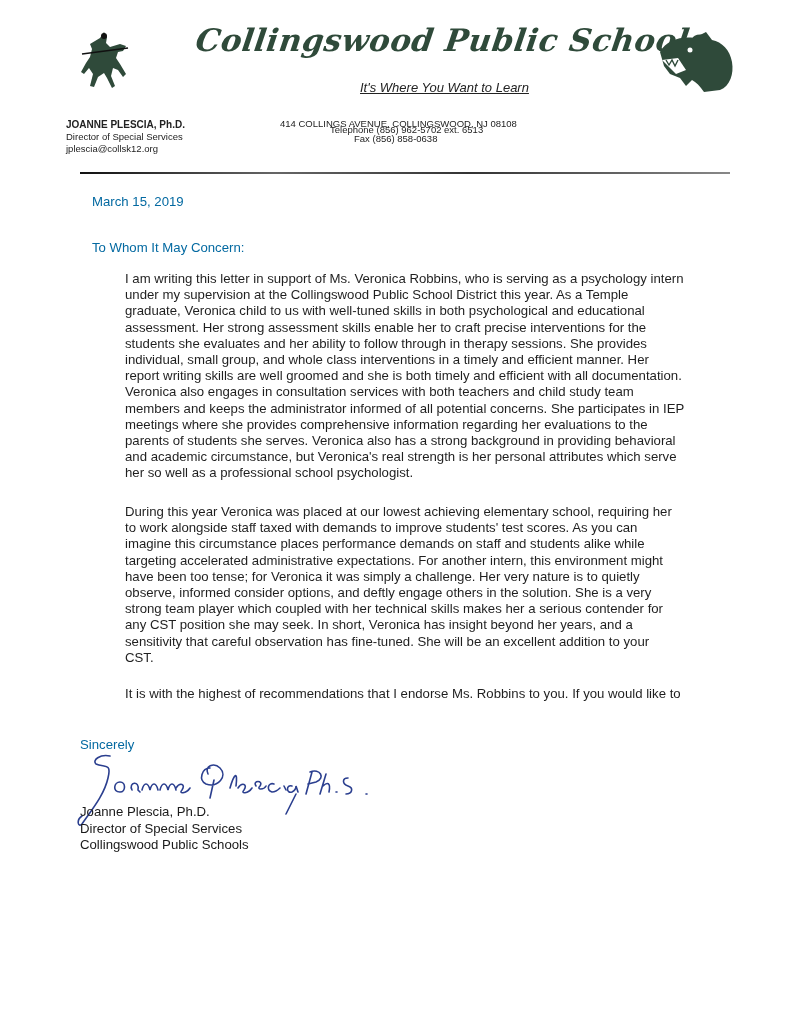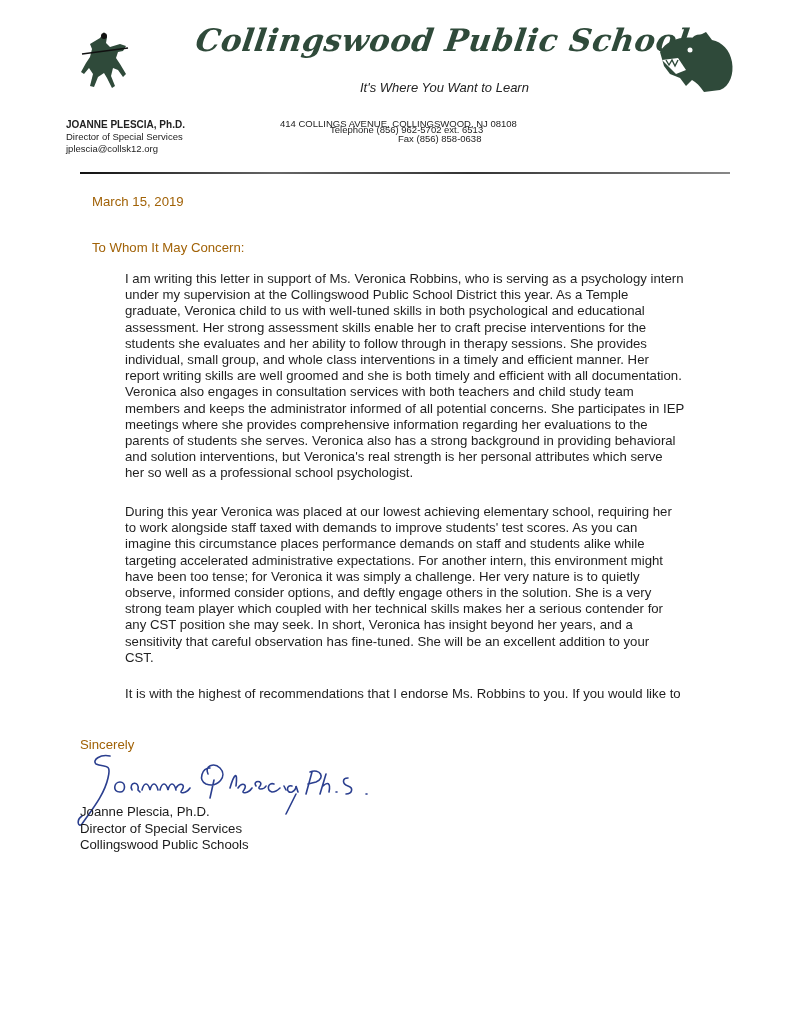--- a/index.html
+++ b/index.html
@@ -1,24 +1,24 @@
 <!DOCTYPE html>
 <html><head>
 <meta charset="utf-8">
 <style>
   html, body { margin:0; padding:0; background:#ffffff; }
   body { width:791px; height:1024px; position:relative; overflow:hidden; font-family:"Liberation Sans", sans-serif; color:#1a1a1a; }
   .abs { position:absolute; white-space:nowrap; }
   .title { left:196px; top:22px; font-family:"DejaVu Serif", serif; font-style:italic; font-weight:bold; font-size:31px; color:#2f4a3a; letter-spacing:0.5px; transform:skewX(-8deg); }
-  .tagline { left:360px; top:80px; font-size:13px; font-style:italic; color:#222; }
+  .tagline { left:360px; top:80px; font-size:13px; font-style:italic; color:#222;text-decoration:underline; }
   .addr { font-size:9.5px; color:#222; text-align:center; }
   .lh-left { left:66px; font-size:9.5px; color:#222; }
   .lh-name { font-weight:bold; font-size:10px; }
   .rule { left:80px; top:172px; width:650px; height:2px; background:linear-gradient(90deg,#111,#666 30%,#333 60%,#888); }
-  .body-text { font-size:13.2px; line-height:16.2px; color:#a16207; left:92px; }
+  .body-text { font-size:13.2px; line-height:16.2px; color:#0369a1; left:92px; }
   .para { position:absolute; left:92px; width:640px; font-size:13.2px; line-height:16.2px; color:#1f1f1f;margin-left:33px; }
   .para div { white-space:nowrap; }
   .sig-block { position:absolute; left:80px; font-size:13.2px; line-height:16.5px; }
   svg { display:block; }
 </style>
 </head>
 <body>
 
 <div>
 
@@ -28,21 +28,21 @@
       <line x1="2" y1="24" x2="48" y2="18" stroke="#111" stroke-width="1.6"></line>
       <circle cx="24" cy="6" r="3" fill="#111"></circle>
     </svg>
   </div>
 
   <div class="abs title">Collingswood Public Schools</div>
   <div class="abs tagline">It's Where You Want to Learn</div>
 
   <div class="abs addr" style="left:280px; top:118px;">414 COLLINGS AVENUE, COLLINGSWOOD, NJ  08108</div>
   <div class="abs addr" style="left:330px; top:124px;">Telephone (856) 962-5702 ext. 6513</div>
-  <div class="abs addr" style="left:354px; top:133px;margin-left:44px;">Fax (856) 858-0638</div>
+  <div class="abs addr" style="left:354px; top:133px;">Fax (856) 858-0638</div>
 
   <div class="abs lh-left lh-name" style="top:119px;">JOANNE PLESCIA, Ph.D.</div>
   <div class="abs lh-left" style="top:131px;">Director of Special Services</div>
   <div class="abs lh-left" style="top:143px;">jplescia@collsk12.org</div>
 
   <div class="abs" style="left:656px; top:30px;">
     <svg width="80" height="64" viewBox="0 0 80 64">
       <path d="M4 22 C10 10 26 6 38 8 L50 2 L56 10 C66 12 74 20 76 32 C78 44 74 56 64 60 L48 62 C44 56 40 52 36 50 L30 56 L24 48 L14 44 L8 36 Z" fill="#2f4a3a"></path>
       <path d="M6 30 L22 28 L30 40 L20 44 Z" fill="#fff"></path>
       <path d="M10 30 l3 5 l3 -5 l3 6 l3 -6" stroke="#2f4a3a" stroke-width="1.4" fill="none"></path>
@@ -61,21 +61,21 @@
   <div>under my supervision at the Collingswood Public School District this year.  As a Temple</div>
   <div>graduate, Veronica child to us with well-tuned skills in both psychological and educational</div>
   <div>assessment. Her strong assessment skills enable her to craft precise interventions for the</div>
   <div>students she evaluates and her ability to follow through in therapy sessions.   She provides</div>
   <div>individual, small group, and whole class interventions in a timely and efficient manner. Her</div>
   <div>report writing skills are well groomed and she is both timely and efficient with all documentation.</div>
   <div>Veronica also engages in consultation services with both teachers and child study team</div>
   <div>members and keeps the administrator informed of all potential concerns. She participates in IEP</div>
   <div>meetings where she provides comprehensive information regarding her evaluations to the</div>
   <div>parents of students she serves.  Veronica also has a strong background in providing behavioral</div>
-  <div>and solution interventions, but Veronica's real strength is her personal attributes which serve</div>
+  <div>and academic circumstance, but Veronica's real strength is her personal attributes which serve</div>
   <div>her so well as a professional school psychologist.</div>
 </div>
 
 <div class="para" style="top:504px;">
   <div>During this year Veronica was placed at our lowest achieving elementary school, requiring her</div>
   <div>to work alongside staff taxed with demands to improve students' test scores.  As you can</div>
   <div>imagine this circumstance places performance demands on staff and students alike while</div>
   <div>targeting accelerated administrative expectations.  For another intern, this environment might</div>
   <div>have been too tense; for Veronica it was simply a challenge.  Her very nature is to quietly</div>
   <div>observe, informed consider options, and deftly engage others in the solution.  She is a very</div>

